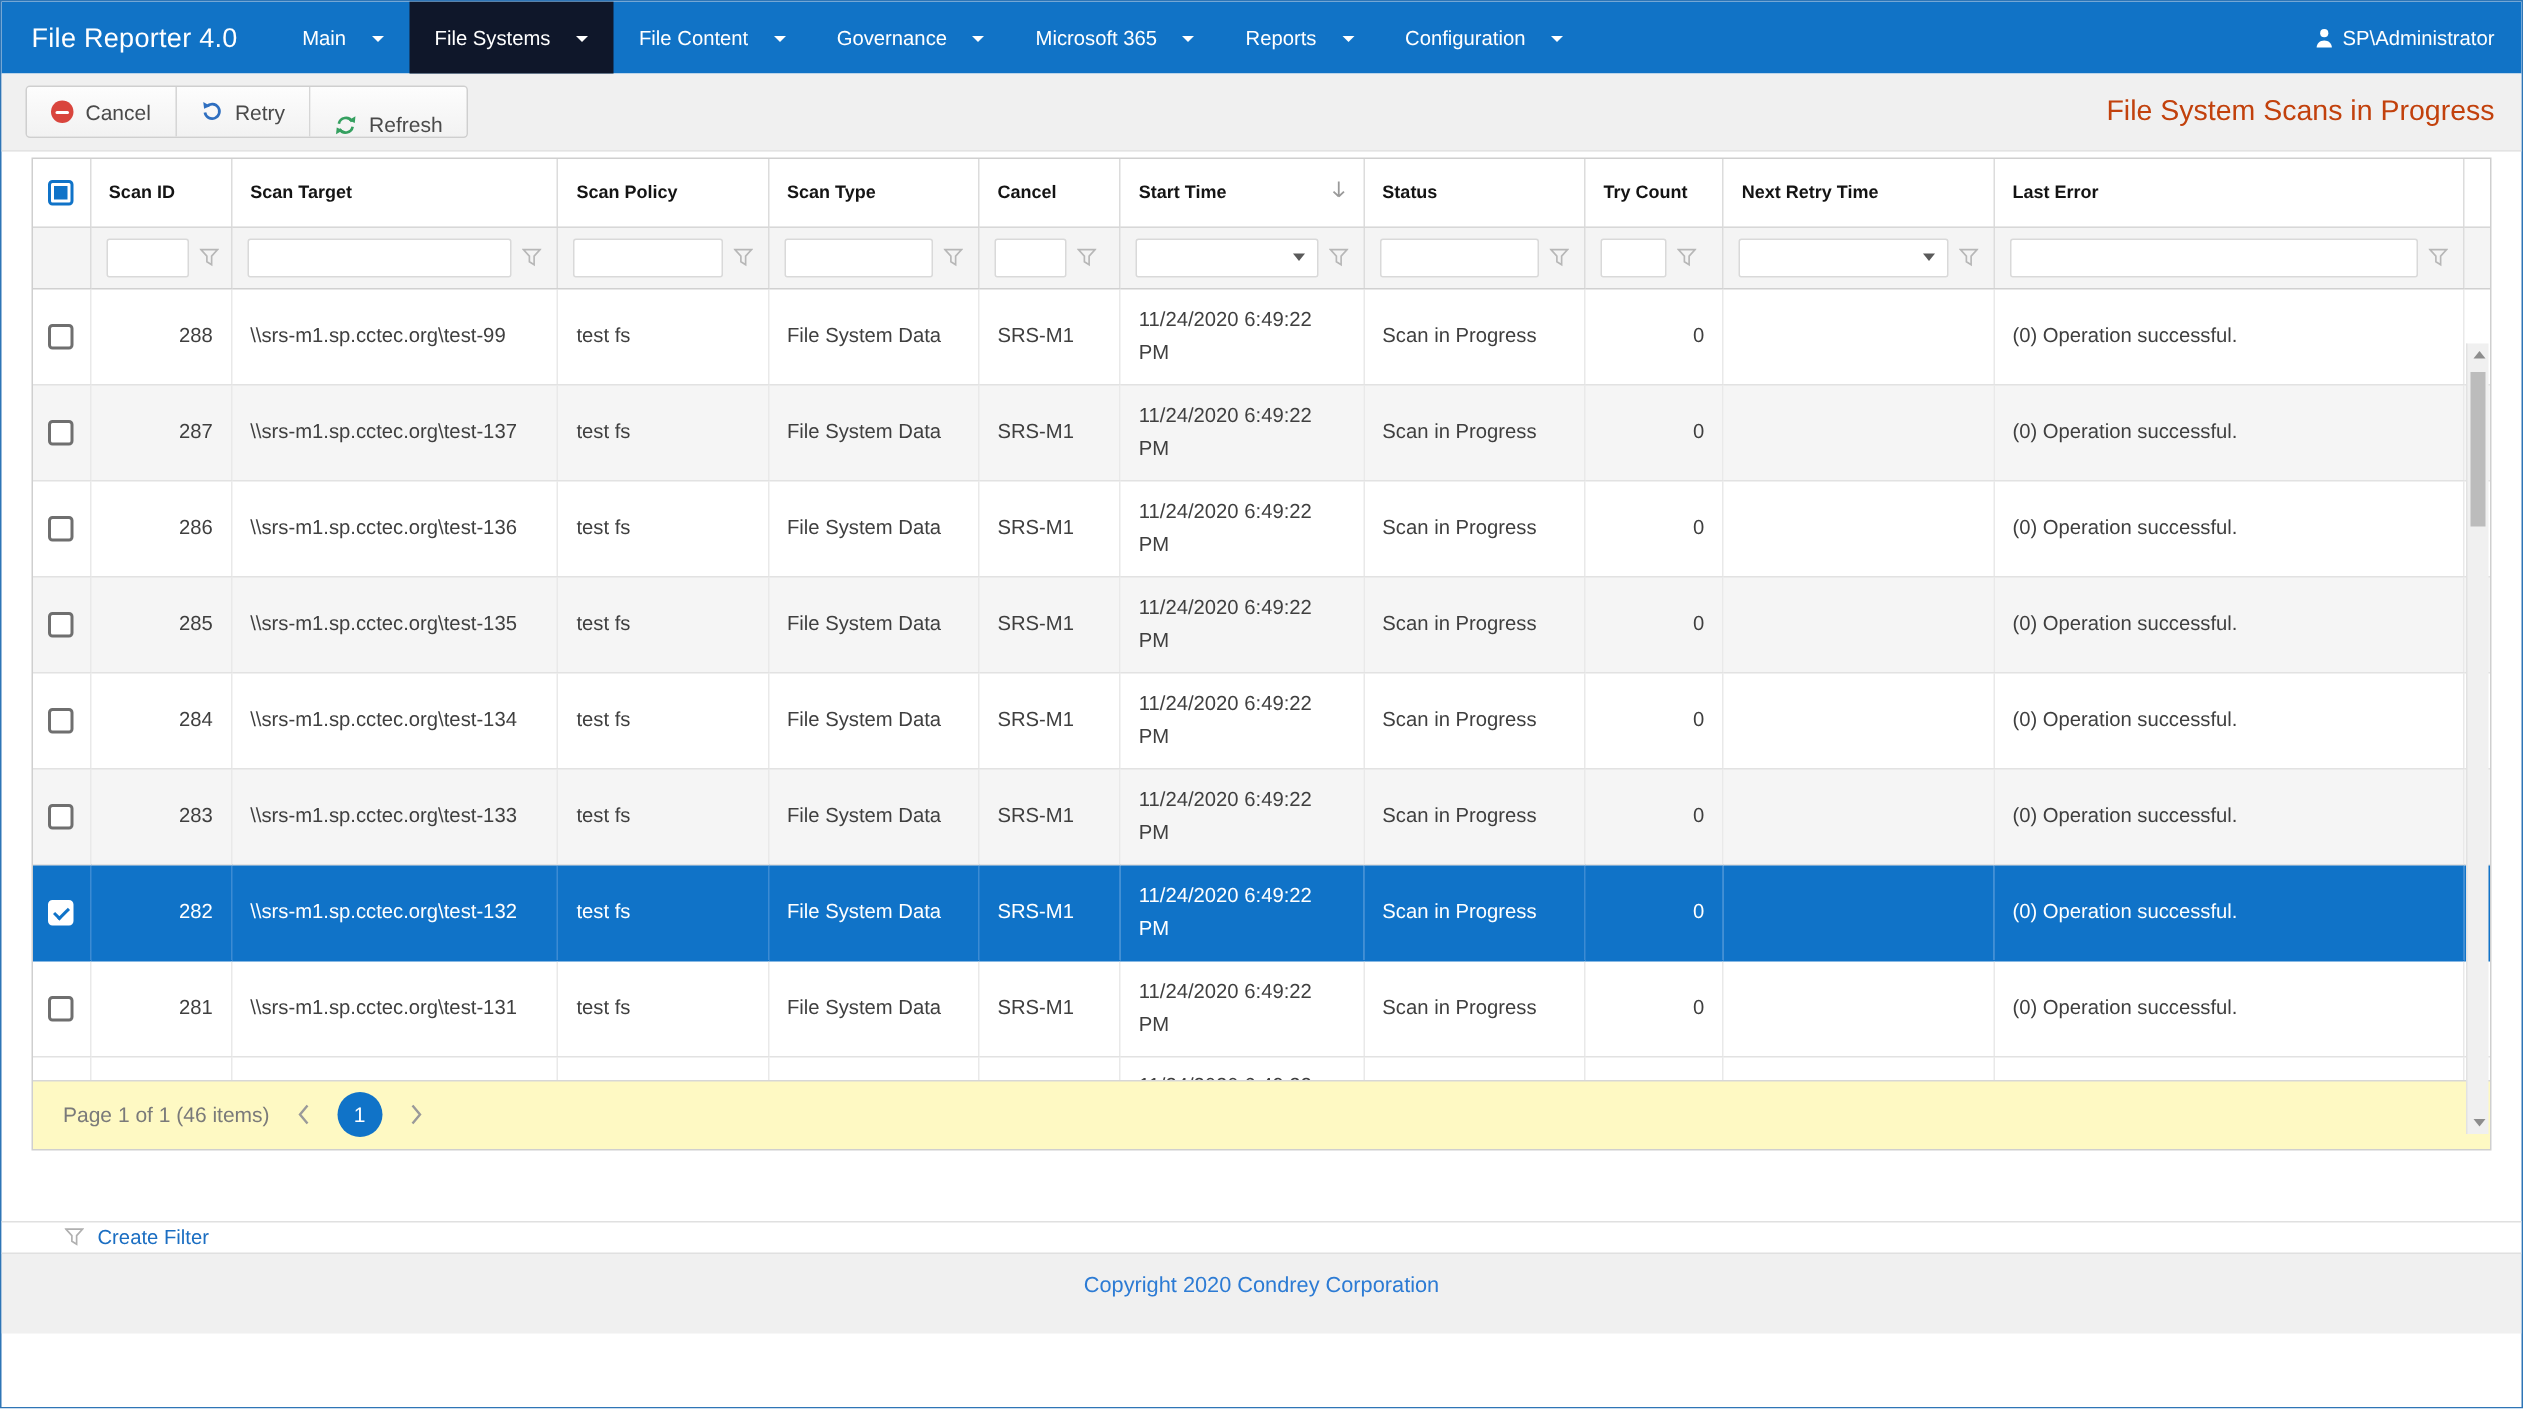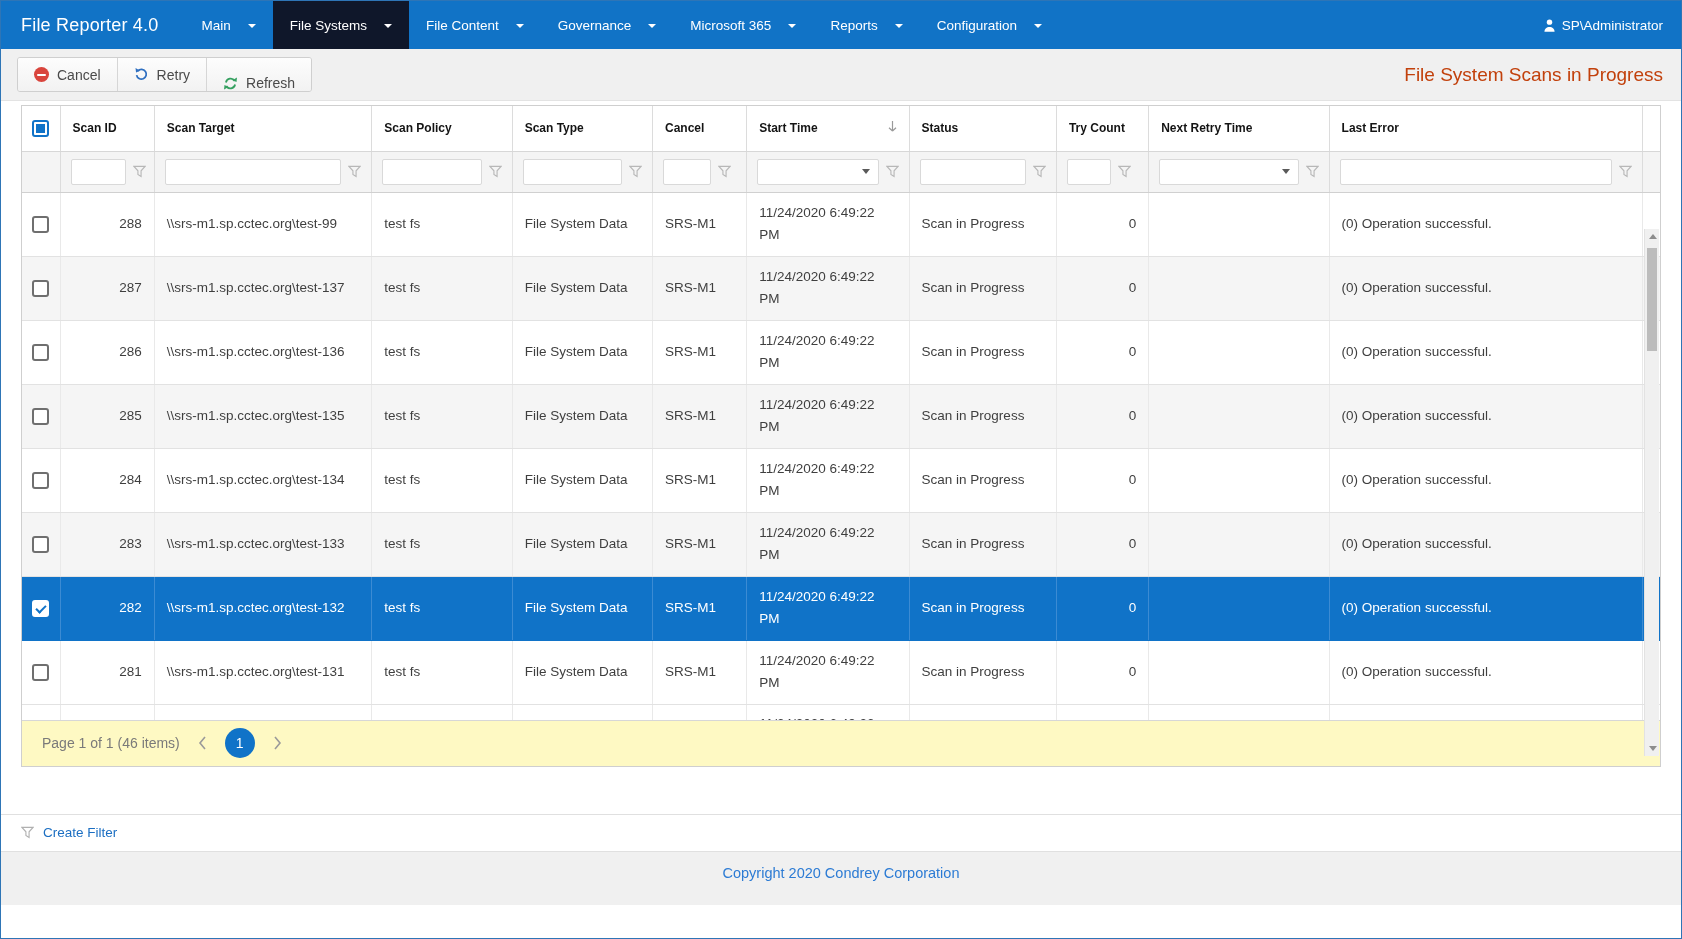--- a/index.html
+++ b/index.html
@@ -69,21 +69,21 @@
   .vs-thumb { position:absolute; left:2px; right:2px; top:19px; height:103px; background:#bcbcbc; cursor:pointer; }
 
   
   .pager { display:flex; align-items:center; gap:16px; height:46px; background:#fef9c3; border-top:1px solid #d7d7d7; padding:0 20px; }
   .pager-summary { font-size:14px; color:#7a7a7a; }
   .pg-chev { display:inline-flex; align-items:center; cursor:pointer; padding:0 2px; }
   .pg-current { width:30px; height:30px; border-radius:50%; background:#1073c8; color:#fff; font-size:14px; display:flex; align-items:center; justify-content:center; cursor:pointer; }
 
   
   .gap { height:47px; }
-  .filter-bar { height:38px; border-top:1px solid #e0e0e0; border-bottom:1px solid #e0e0e0; display:flex; align-items:center; gap:9px; padding-left:20px; background:#fff; }
+  .filter-bar { height:22px; border-top:1px solid #e0e0e0; border-bottom:1px solid #e0e0e0; display:flex; align-items:center; gap:9px; padding-left:42px; background:#fff; }
   .filter-bar-label { color:#1b6ec2; font-size:13.5px; cursor:pointer; }
   .footer { height:53px; background:#f0f0f0; display:flex; align-items:flex-start; justify-content:center; padding-top:13px; }
   .footer a { color:#2c7bd4; font-size:14.5px; text-decoration:none; cursor:pointer; }
 </style>
 </head>
 <body>
 
 <div class="page">
 
   <div class="navbar">

